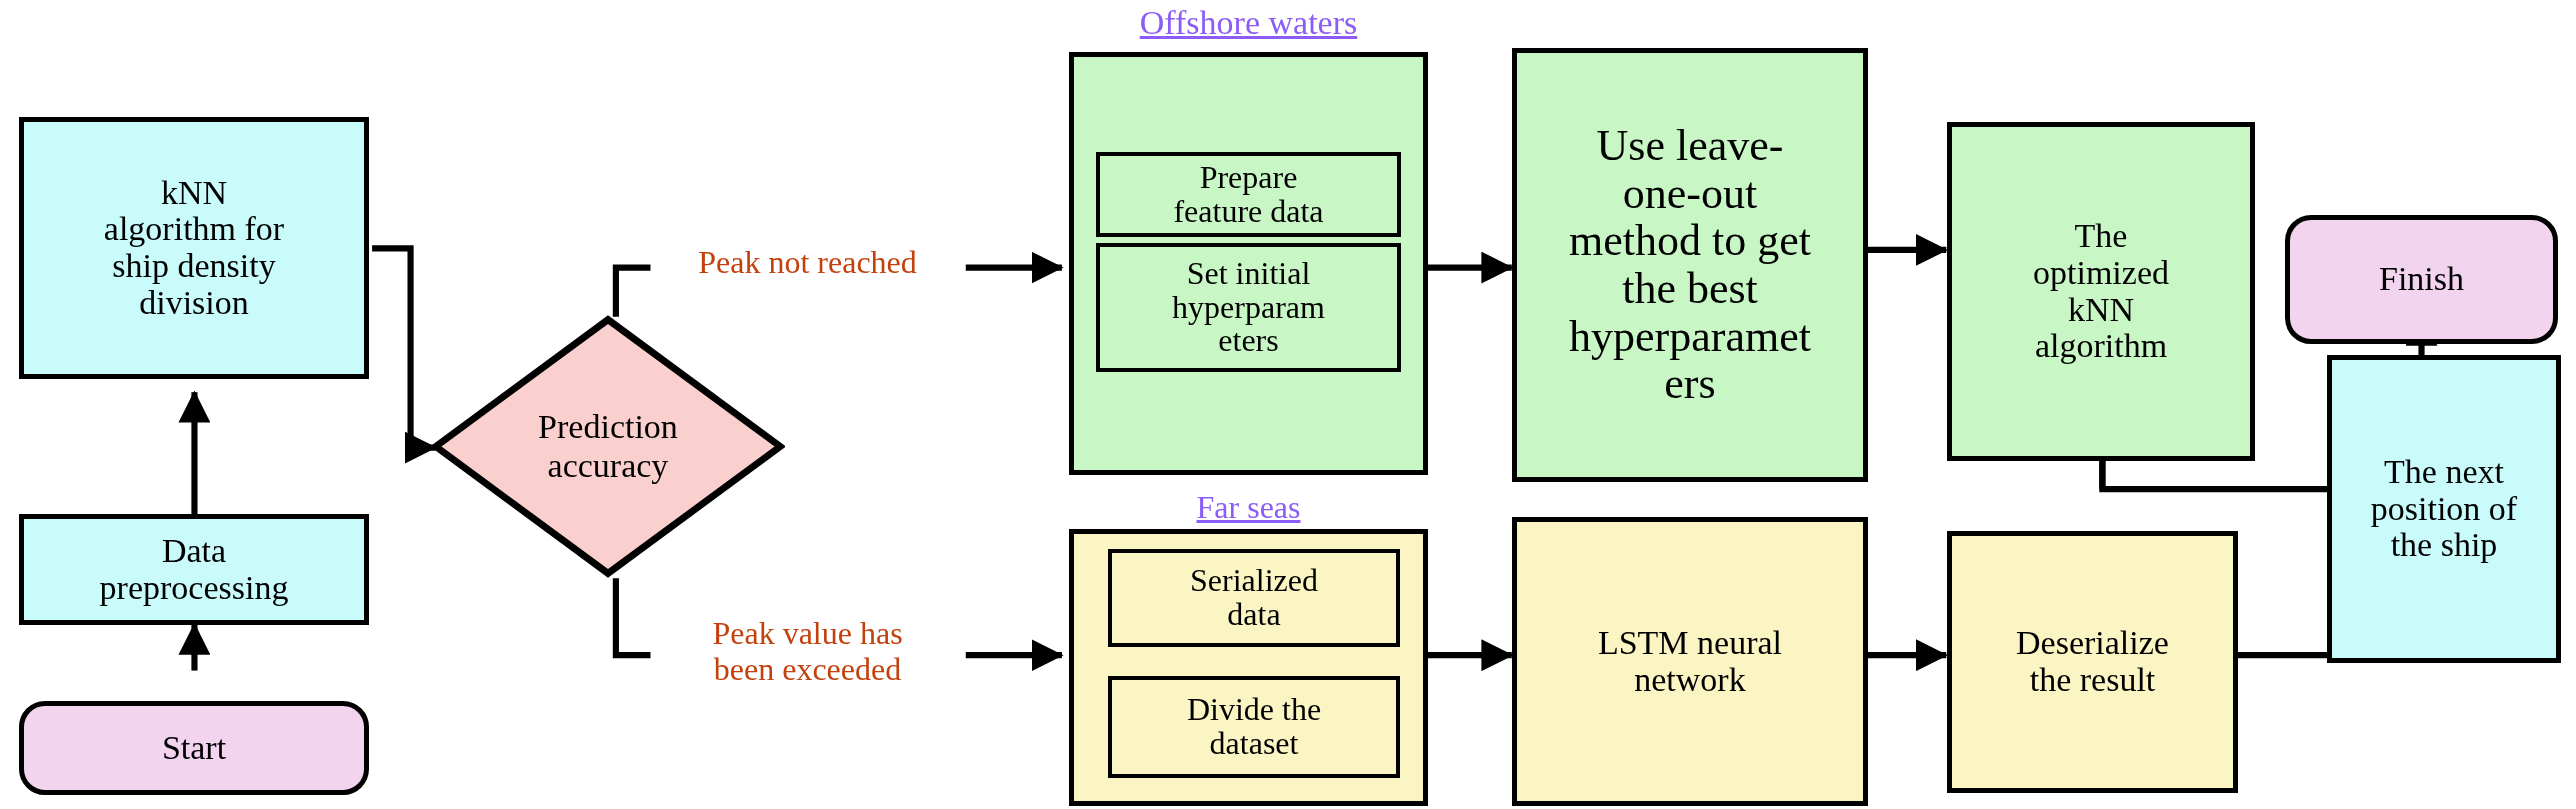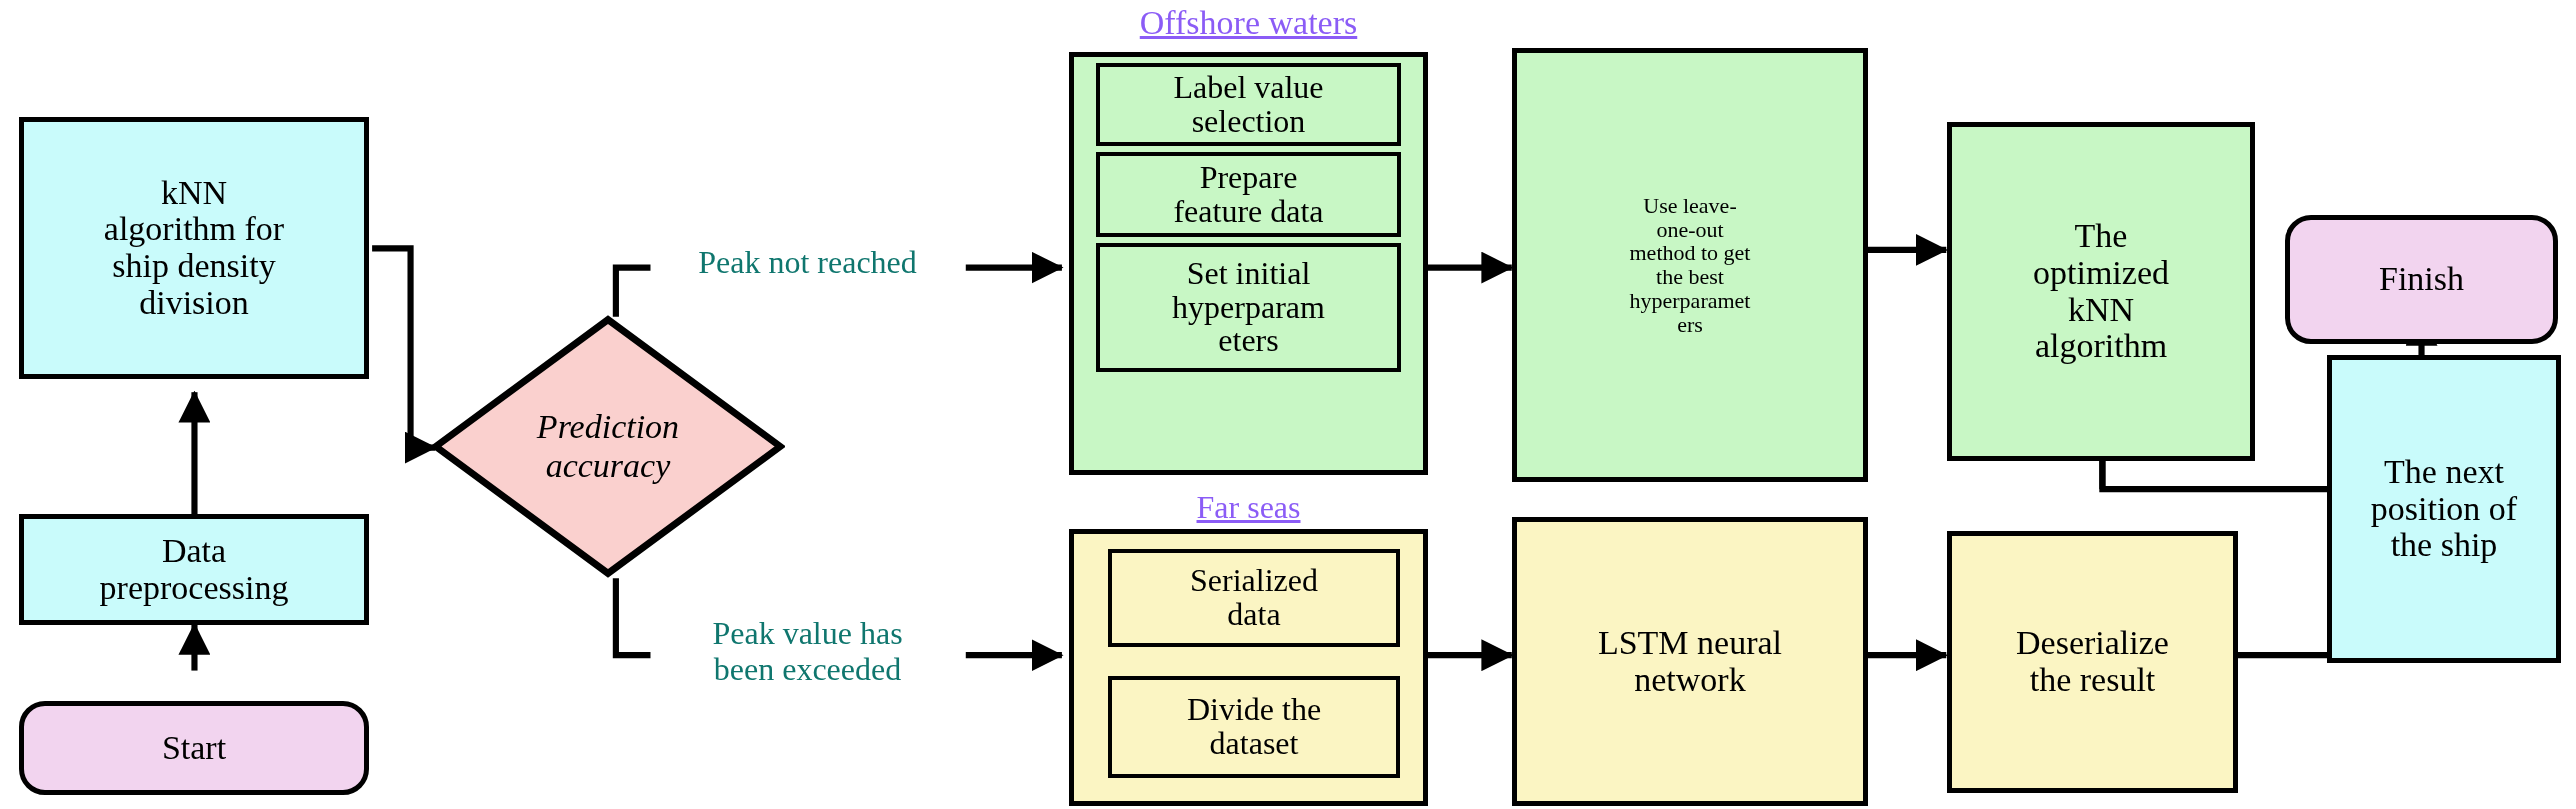--- a/index.html
+++ b/index.html
@@ -41,21 +41,20 @@
     position: absolute;
     left: 0; top: 0;
     width: 100%; height: 100%;
     display: flex;
     align-items: center;
     justify-content: center;
     text-align: center;
     line-height: 1.12;
     white-space: pre-line;
     color: #000;
-    font-style: italic;
   }
   .group-box {
     position: absolute;
     box-sizing: border-box;
     border: 5.4px solid #000000;
   }
   .group-title {
     position: absolute;
     text-align: center;
     color: #8b5cf6;
@@ -70,21 +69,21 @@
     display: flex;
     align-items: center;
     justify-content: center;
     text-align: center;
     line-height: 1.06;
     white-space: pre-line;
     color: #000;
   }
   .edge-label {
     position: absolute;
-    color: #0f766e;
+    color: #c2410c;
     text-align: center;
     line-height: 1.12;
     white-space: pre-line;
   }
   #wires {
     position: absolute;
     left: 0; top: 0;
     width: 2576px;
     height: 809px;
     pointer-events: none;
@@ -160,38 +159,36 @@
 
   <div class="edge-label" style="left:650px; top:245px; width:315px; font-size:32px;">Peak not reached</div>
 
   <div class="edge-label" style="left:650px; top:616px; width:315px; font-size:32px;">Peak value has
 been exceeded</div>
 
   <div class="group-title" style="left:1069px; top:6.2px; width:359px; font-size:34px;">Offshore waters</div>
 
   <div class="group-box" style="left:1069px; top:52px; width:359px; height:423px; background:#C8F7C5;">
   </div>
-  <div class="sub" style="left:1096px; top:63px; width:305px; height:83px; background:#C8F7C5; font-size:32px;">Label value
-selection</div>
   <div class="sub" style="left:1096px; top:152px; width:305px; height:85px; background:#C8F7C5; font-size:32px;">Prepare
 feature data</div>
   <div class="sub" style="left:1096px; top:243px; width:305px; height:129px; background:#C8F7C5; font-size:32px;">Set initial
 hyperparam
 eters</div>
 
   <div class="group-title" style="left:1069px; top:491px; width:359px; font-size:32px;">Far seas</div>
 
   <div class="group-box" style="left:1069px; top:529px; width:359px; height:277px; background:#FBF5C3;">
   </div>
   <div class="sub" style="left:1108px; top:549px; width:292px; height:98px; background:#FBF5C3; font-size:32px;">Serialized
 data</div>
   <div class="sub" style="left:1108px; top:676px; width:292px; height:102px; background:#FBF5C3; font-size:32px;">Divide the
 dataset</div>
 
-  <div class="node" style="left:1512px; top:48px; width:356px; height:434px; background:#C8F7C5; font-size:22px;">
+  <div class="node" style="left:1512px; top:48px; width:356px; height:434px; background:#C8F7C5; font-size:44px;">
     <span class="txt">Use leave-
 one-out
 method to get
 the best
 hyperparamet
 ers</span>
   </div>
 
   <div class="node" style="left:1947px; top:122px; width:308px; height:339px; background:#C8F7C5; font-size:34px;">
     <span class="txt">The

